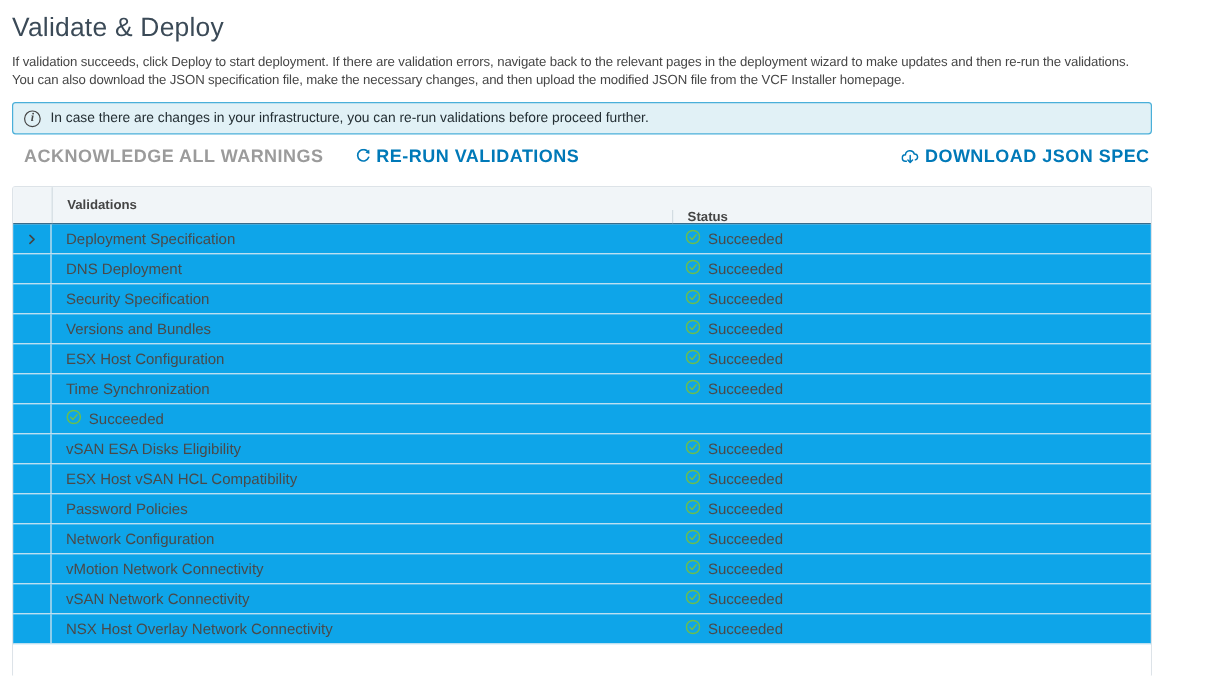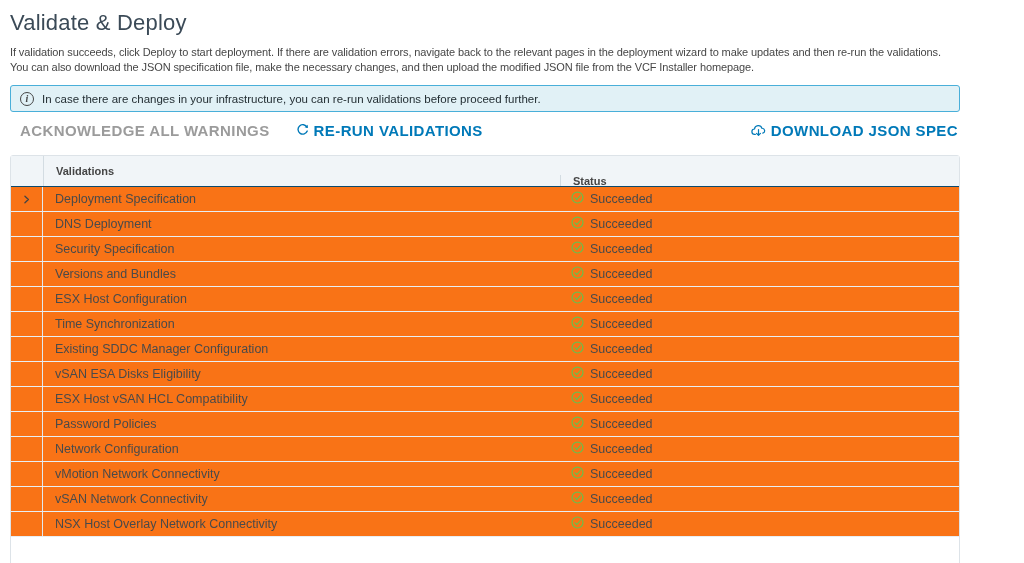--- a/index.html
+++ b/index.html
@@ -63,21 +63,21 @@
     font-size: 11px; font-weight: 700; color: #454545;
   }
   .grid-header .hcell { display: flex; align-items: center; }
   .hcell-expander { width: 32px; }
   .hcell-name { width: 517px; padding-left: 12px; border-left: 1px solid #d3dce2; }
   .hcell-status { flex: 1; padding-left: 12px; border-left: 1px solid #d3dce2; margin-top: 19px; }
 
   .grid-row {
     display: flex; align-items: stretch;
     height: 25px; border-bottom: 1px solid #e8eef2;
-    font-size: 12.5px; color: #4a4a4a; background: #f97316;
+    font-size: 12.5px; color: #4a4a4a; background: #0ea5e9;
   }
   .cell-expander {
     width: 32px; display: flex; align-items: center; justify-content: center;
     border-right: 1px solid #e2e9ee;
   }
   .cell-name { width: 516px; padding-left: 12px; display: flex; align-items: center; }
   .cell-status { flex: 1; padding-left: 12px; display: flex; align-items: center; gap: 6px; }
   .expander-btn {
     background: none; border: none; padding: 0; cursor: pointer;
     width: 16px; height: 16px; display: flex; align-items: center; justify-content: center;
@@ -257,21 +257,20 @@
   </div>
 
   <div class="grid-row">
     <div class="cell-expander">
       <button class="expander-btn expander-hidden">
         <svg width="11" height="11" viewBox="0 0 14 14">
           <path d="M5 2.8 L9.4 7 L5 11.2" fill="none" stroke="currentColor" stroke-width="1.7" stroke-linecap="round" stroke-linejoin="round"></path>
         </svg>
       </button>
     </div>
-    <div class="cell-name">Existing SDDC Manager Configuration</div>
     <div class="cell-status">
       <span class="status-icon">
         <svg width="13" height="13" viewBox="0 0 14 14">
           <circle cx="7" cy="7" r="5.9" fill="none" stroke="#6cbe4b" stroke-width="1.3"></circle>
           <path d="M4.2 7.3 L6.2 9.2 L9.9 4.9" fill="none" stroke="#6cbe4b" stroke-width="1.3" stroke-linecap="round" stroke-linejoin="round"></path>
         </svg>
       </span>
       <span>Succeeded</span>
     </div>
   </div>

